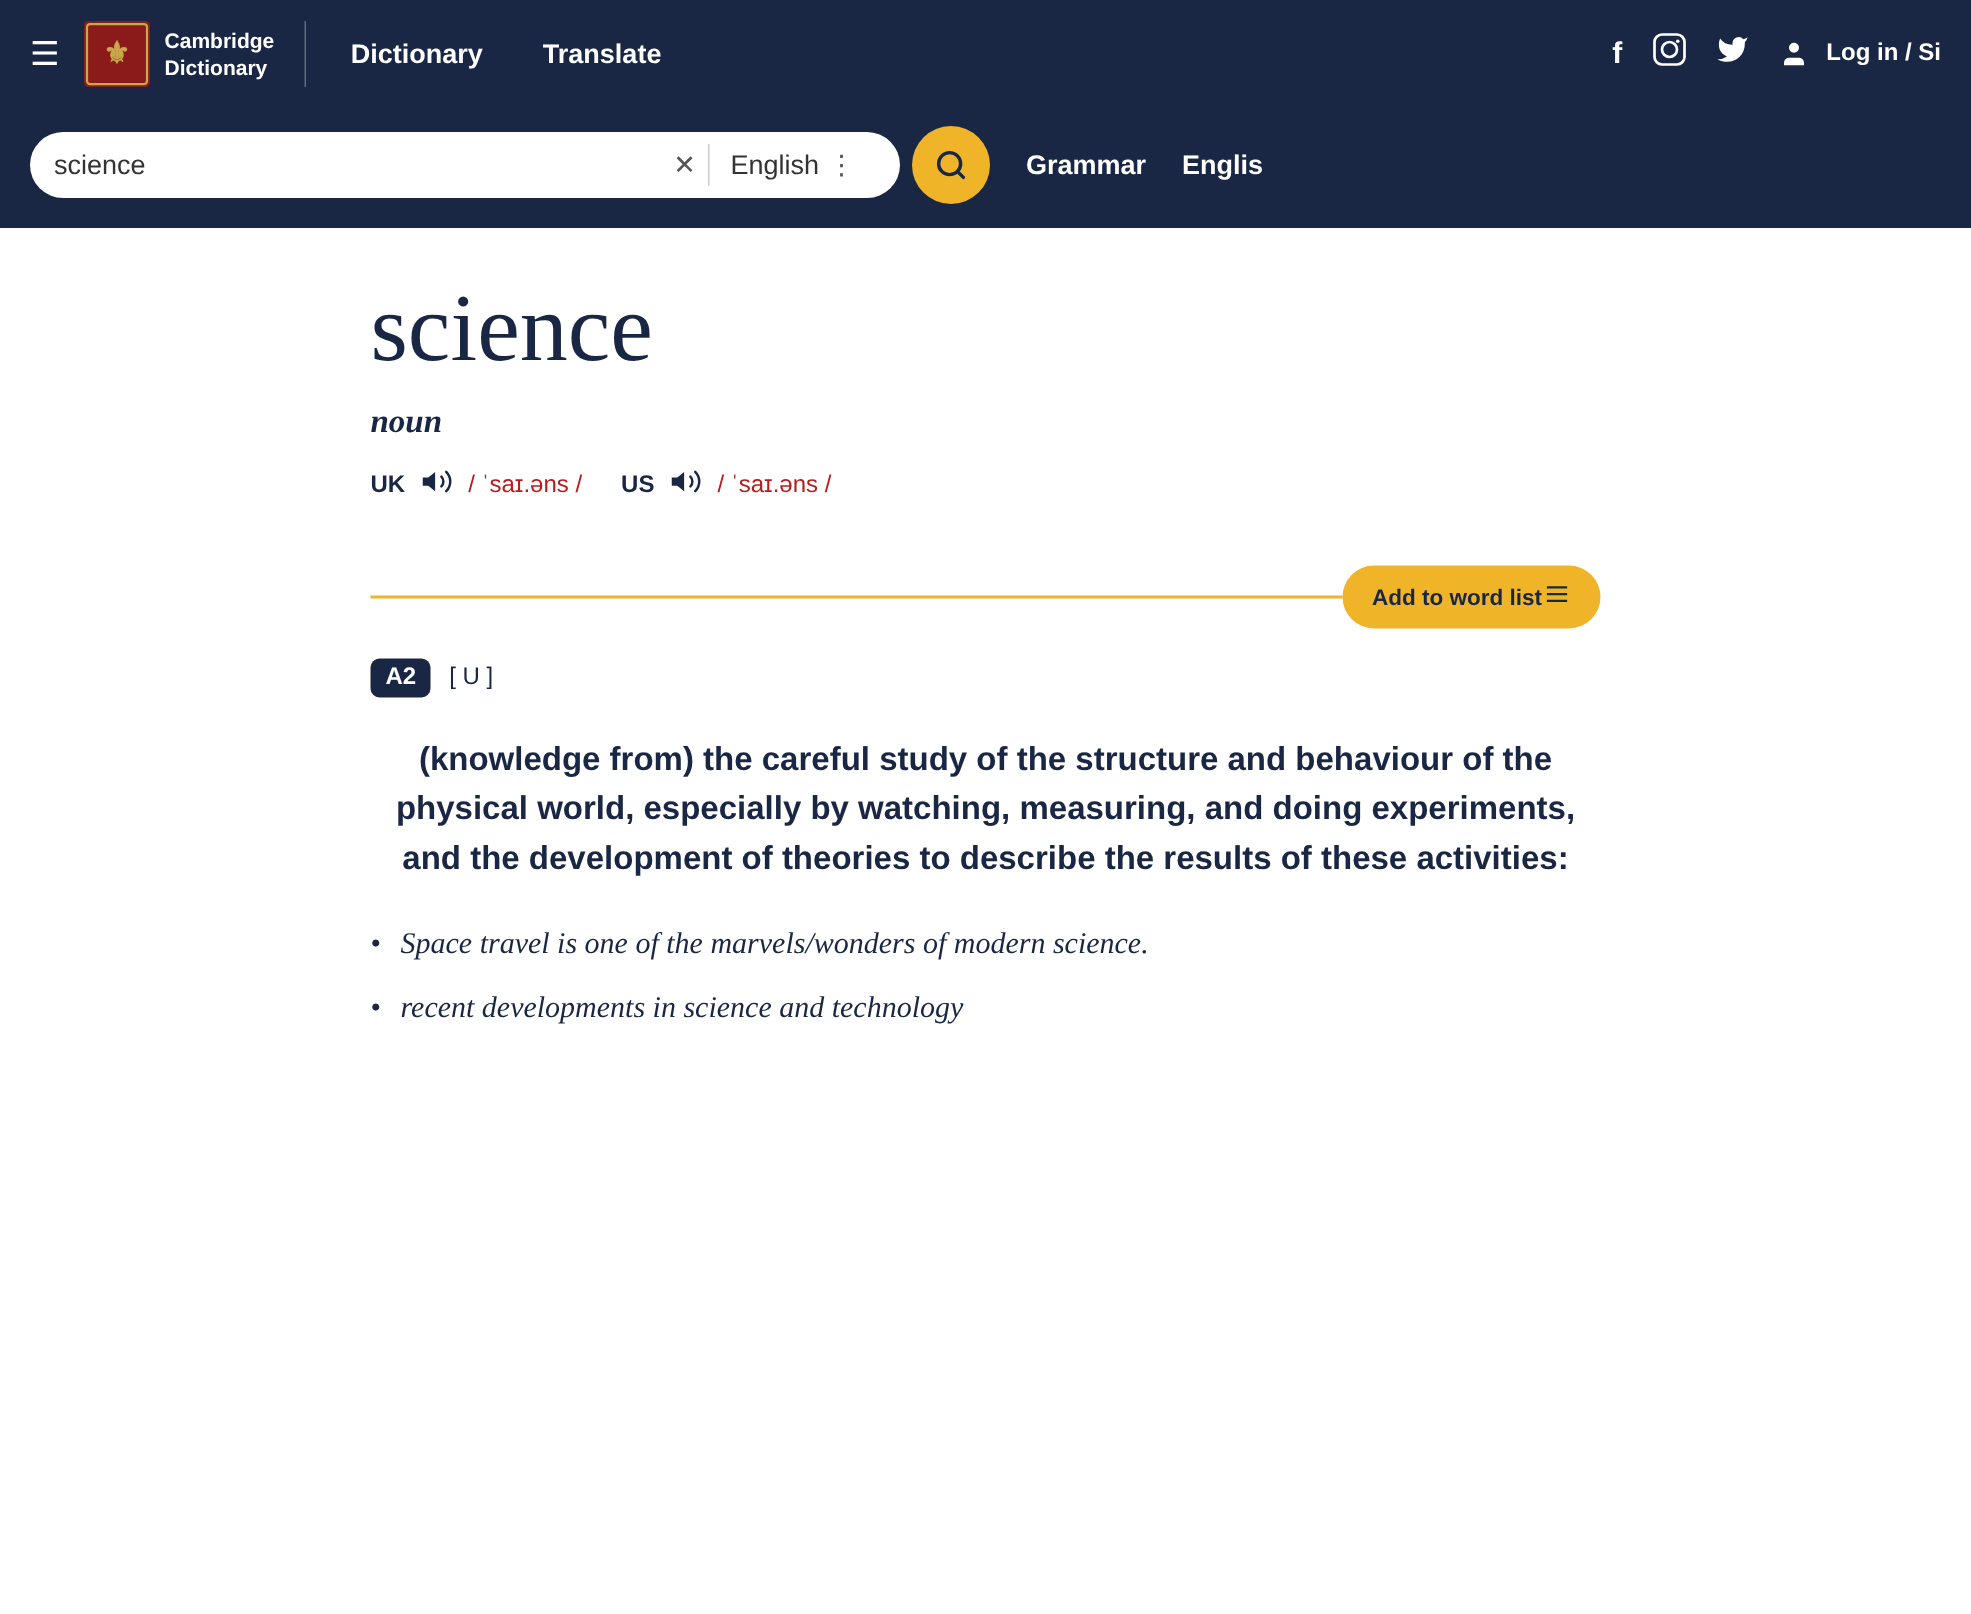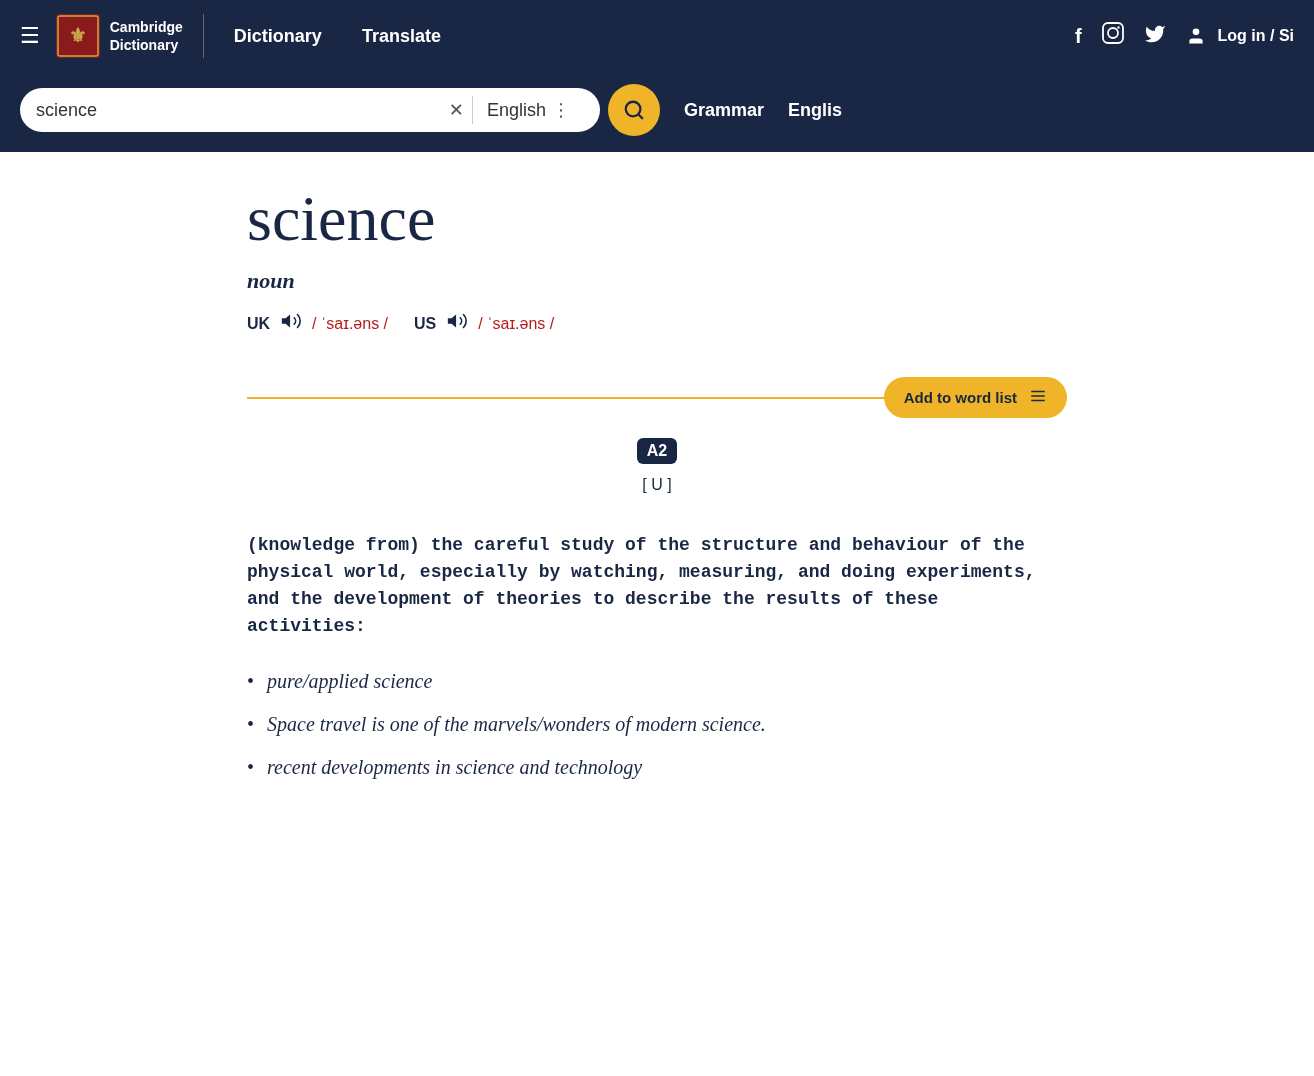--- a/index.html
+++ b/index.html
@@ -216,53 +216,53 @@
       color: #1a2744;
       border: none;
       border-radius: 24px;
       padding: 10px 20px;
       font-family: Arial, sans-serif;
       font-size: 15px;
       font-weight: bold;
       cursor: pointer;
       display: flex;
       align-items: center;
+      gap: 1px;
+      white-space: nowrap;
+    }
+
+    .level-row {
+      display: flex;
+      align-items: center;
       gap: 12px;
-      white-space: nowrap;
-    }
-
-    .level-row {
-      display: flex;
-      align-items: center;
-      gap: 12px;
-      margin-bottom: 38px;
-      flex-direction: column;
+      margin-bottom: 24px;
     }
     .level-badge {
       background: #1a2744;
       color: #fff;
       border-radius: 6px;
       padding: 4px 10px;
       font-family: Arial, sans-serif;
       font-size: 16px;
       font-weight: bold;
     }
     .grammar-tag {
       color: #1a2744;
       font-family: Arial, sans-serif;
       font-size: 16px;
     }
 
     .definition {
-      font-size: 18px;
+      font-size: 22px;
       color: #1a2744;
       font-weight: bold;
       line-height: 1.5;
       margin-bottom: 30px;
-      font-family: Liberation Mono, monospace;
+      font-family: Liberation Sans, sans-serif;
+      text-align: center;
     }
 
     .examples-list {
       list-style: none;
       padding: 0;
     }
     .examples-list li {
       font-size: 20px;
       color: #1a2744;
       font-style: italic;
@@ -381,17 +381,16 @@
   </div>
 
   <div class="level-row">
     <span class="level-badge">A2</span>
     <span class="grammar-tag">[ U ]</span>
   </div>
 
   <p class="definition">(knowledge from) the careful study of the structure and behaviour of the physical world, especially by watching, measuring, and doing experiments, and the development of theories to describe the results of these activities:</p>
 
   <ul class="examples-list">
-    <li class="example-item">pure/applied science</li>
     <li class="example-item">Space travel is one of the marvels/wonders of modern science.</li>
     <li class="example-item">recent developments in science and technology</li>
   </ul>
 </div>
 
 </body></html>

